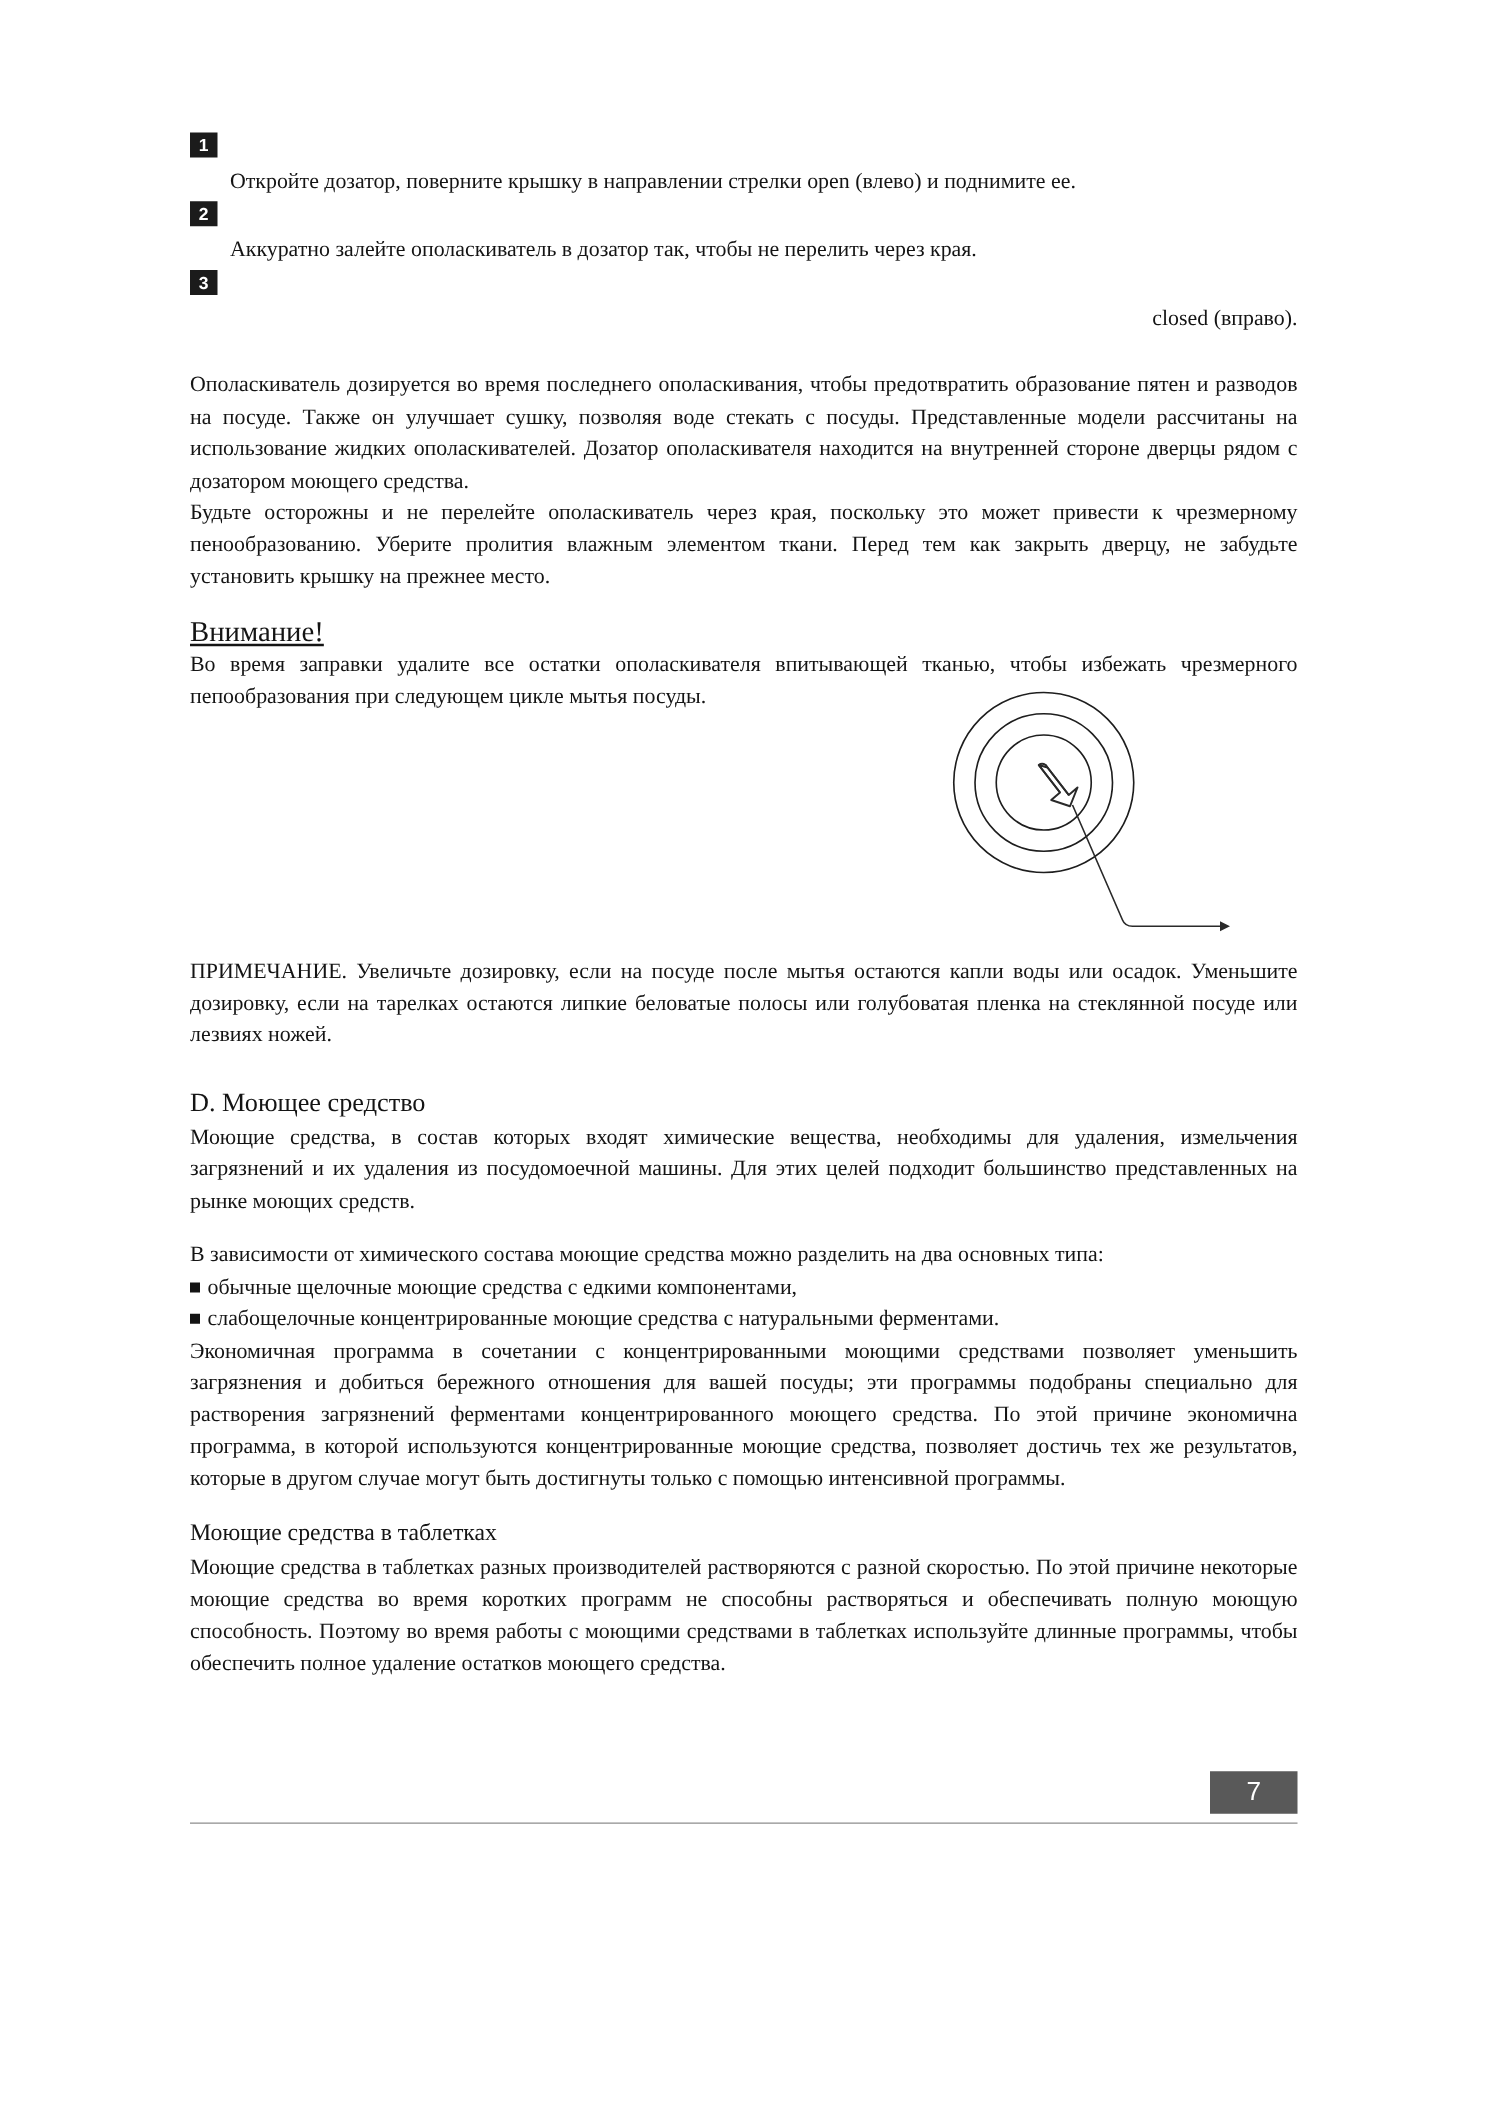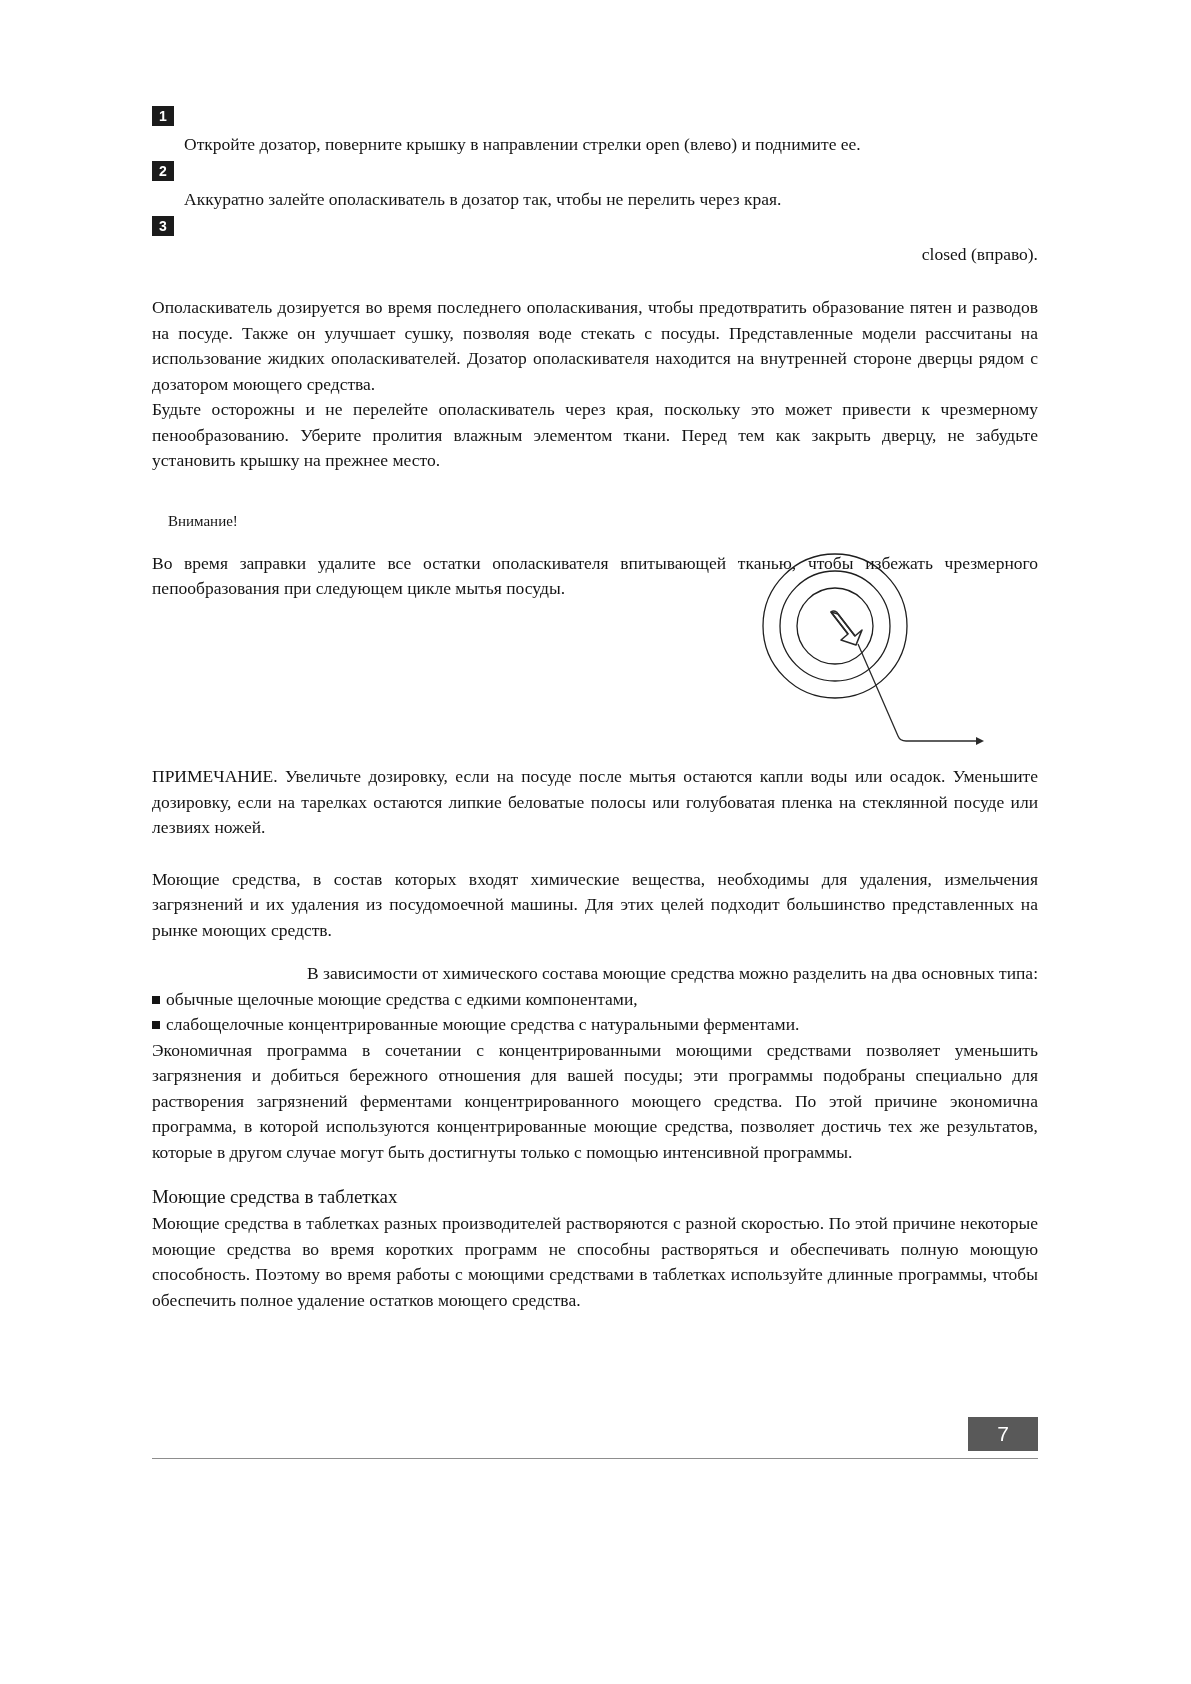--- a/index.html
+++ b/index.html
@@ -60,28 +60,29 @@
   }
   .step-text .cont { display: block; padding-left: 40px; text-align: right; }
 
   
   .para {
     font-size: 17.5px;
     line-height: 25.5px;
     text-align: justify;
     margin: 0;
   }
-  .para.nojust { text-align: right; }
+  .para.nojust { text-align: left; }
   .gap-lg { height: 26px; }
   .gap-md { height: 18px; }
 
   .h-attention {
-    font-size: 15px;
+    font-size: 23px;
     line-height: 27px;
-    margin: 16px;
+    margin: 0;
+    text-decoration: underline;
   }
   .h-section {
     font-size: 21px;
     line-height: 30px;
     margin: 0;
   }
   .h-sub {
     font-size: 19px;
     line-height: 28px;
     margin: 0;
@@ -193,20 +194,21 @@
       </g>
     </svg>
   </div>
 
   <div class="content" style="top: 764px;">
 
     <p class="para">ПРИМЕЧАНИЕ. Увеличьте дозировку, если на посуде после мытья остаются капли воды или осадок. Уменьшите дозировку, если на тарелках остаются липкие беловатые полосы или голубоватая пленка на стеклянной посуде или лезвиях ножей.</p>
 
     <div class="gap-lg"></div>
 
+    <p class="h-section">D. Моющее средство</p>
     <p class="para">Моющие средства, в состав которых входят химические вещества, необходимы для удаления, измельчения загрязнений и их удаления из посудомоечной машины. Для этих целей подходит большинство представленных на рынке моющих средств.</p>
 
     <div class="gap-md"></div>
 
     <p class="para nojust">В зависимости от химического состава моющие средства можно разделить на два основных типа:</p>
     <p class="bullet-line"><span class="sq"></span><span>обычные щелочные моющие средства с едкими компонентами,</span></p>
     <p class="bullet-line"><span class="sq"></span><span>слабощелочные концентрированные моющие средства с натуральными ферментами.</span></p>
     <p class="para">Экономичная программа в сочетании с концентрированными моющими средствами позволяет уменьшить загрязнения и добиться бережного отношения для вашей посуды; эти программы подобраны специально для растворения загрязнений ферментами концентрированного моющего средства. По этой причине экономична программа, в которой используются концентрированные моющие средства, позволяет достичь тех же результатов, которые в другом случае могут быть достигнуты только с помощью интенсивной программы.</p>
 
     <div class="gap-md"></div>

